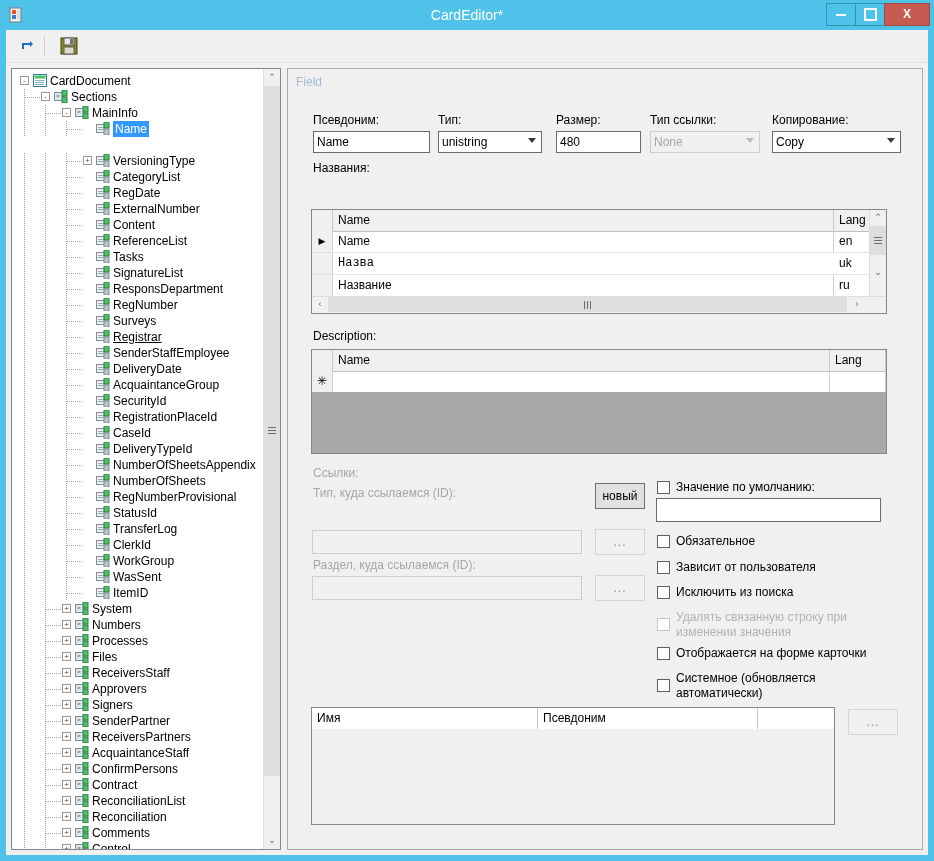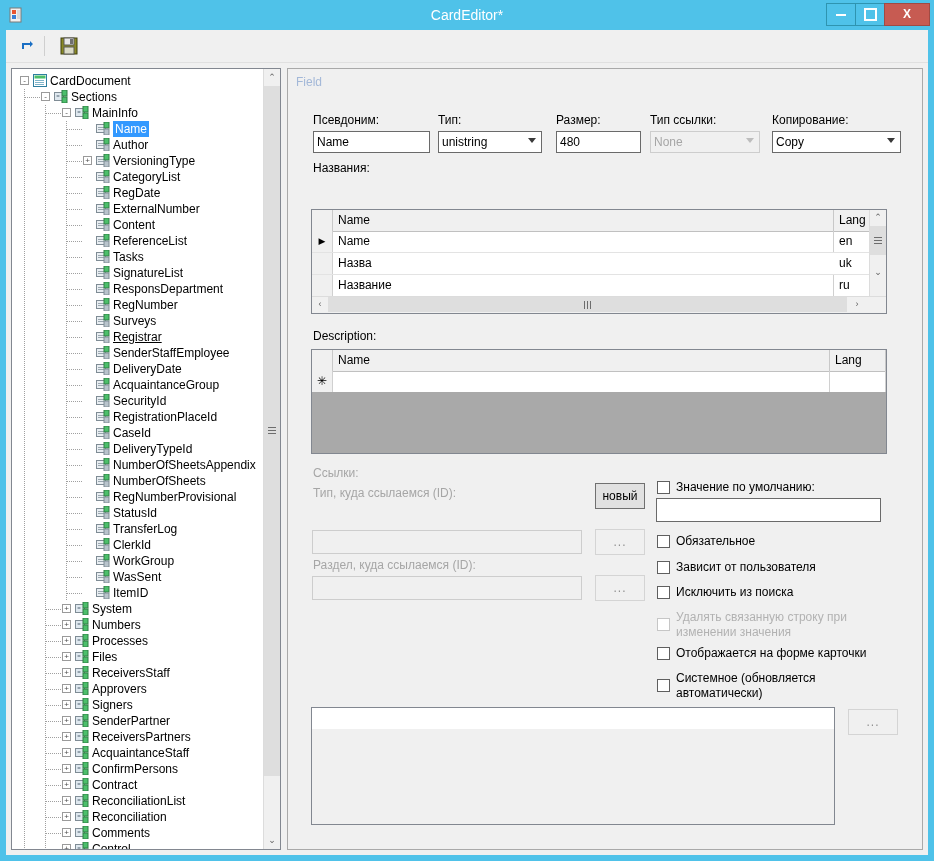--- a/index.html
+++ b/index.html
@@ -379,34 +379,20 @@
             <span class="hdots" style="left:55px; width:16px;"></span>
             <span class="ico" style="left:84px;"><svg width="14" height="13" viewBox="0 0 14 13">
                 <rect x="0.5" y="2.5" width="9" height="8" fill="#e9eef2" stroke="#7f8c95"></rect>
                 <rect x="2" y="5" width="6" height="1" fill="#9aa7b0"></rect>
                 <rect x="2" y="7" width="6" height="1" fill="#9aa7b0"></rect>
                 <rect x="8" y="0" width="5" height="6" fill="#4cbf6b" stroke="#2e7f45"></rect>
                 <rect x="8" y="7" width="5" height="6" fill="#b9c4cc" stroke="#7f8c95"></rect>
               </svg></span>
             <span class="lbl sel" style="left:101px;">Name</span>
           </div>
-          <div class="tnode" style="position: absolute; left: 0px; top: 68px; width: 253px;">
-            <span class="dots" style="left:12px;"></span>
-            <span class="dots" style="left:33px;"></span>
-            <span class="dots" style="left:54px;"></span>
-            <span class="hdots" style="left:55px; width:16px;"></span>
-            <span class="ico" style="left:84px;"><svg width="14" height="13" viewBox="0 0 14 13">
-                <rect x="0.5" y="2.5" width="9" height="8" fill="#e9eef2" stroke="#7f8c95"></rect>
-                <rect x="2" y="5" width="6" height="1" fill="#9aa7b0"></rect>
-                <rect x="2" y="7" width="6" height="1" fill="#9aa7b0"></rect>
-                <rect x="8" y="0" width="5" height="6" fill="#4cbf6b" stroke="#2e7f45"></rect>
-                <rect x="8" y="7" width="5" height="6" fill="#b9c4cc" stroke="#7f8c95"></rect>
-              </svg></span>
-            <span class="lbl" style="left:101px;">Author</span>
-          </div>
           <div class="tnode" style="position: absolute; left: 0px; top: 84px; width: 253px;">
             <span class="dots" style="left:12px;"></span>
             <span class="dots" style="left:33px;"></span>
             <span class="dots" style="left:54px;"></span>
             <span class="hdots" style="left:55px; width:16px;"></span>
             <span class="exp" style="left:71px;">+</span>
             <span class="ico" style="left:84px;"><svg width="14" height="13" viewBox="0 0 14 13">
                 <rect x="0.5" y="2.5" width="9" height="8" fill="#e9eef2" stroke="#7f8c95"></rect>
                 <rect x="2" y="5" width="6" height="1" fill="#9aa7b0"></rect>
                 <rect x="2" y="7" width="6" height="1" fill="#9aa7b0"></rect>
@@ -1048,21 +1034,21 @@
         </div>
 
         <div class="grow" style="top:21px; height:21px; width:559px;">
           <div class="gcell" style="left:0; width:21px; background:#f0f0f0; text-align:center; padding-left:0; font-size:9px;">▶</div>
           <div class="gcell" style="left:21px; width:501px;">Name</div>
           <div class="gcell" style="left:522px; width:37px;">en</div>
         </div>
         <div class="growline" style="top:42px; width:559px;"></div>
         <div class="grow" style="top:43px; height:21px; width:559px;">
           <div class="gcell" style="left:0; width:21px; background:#f0f0f0;"></div>
-          <div class="gcell" style="left:21px; width:559px;">Назва</div>
+          <div class="gcell" style="left:21px; width:559px;font-family:Liberation Mono, monospace;">Назва</div>
           <div class="gcell" style="left:522px; width:37px;">uk</div>
         </div>
         <div class="growline" style="top:64px; width:559px;"></div>
         <div class="grow" style="top:65px; height:21px; width:559px;">
           <div class="gcell" style="left:0; width:21px; background:#f0f0f0;"></div>
           <div class="gcell" style="left:21px; width:501px;">Название</div>
           <div class="gcell" style="left:522px; width:37px;">ru</div>
         </div>
         <div class="growline" style="top:86px; width:559px;"></div>
 
@@ -1134,19 +1120,24 @@
       <div class="cb" style="left:369px; top:577px;">
         <span class="box"></span>
         <span class="txt">Отображается на форме карточки</span>
       </div>
       <div class="cb" style="left:369px; top:602px; width:200px;">
         <span class="box" style="top:8px;"></span>
         <span class="txt" style="white-space:normal; width:180px;">Системное (обновляется автоматически)</span>
       </div>
 
       <div class="grid" style="left:23px; top:638px; width:524px; height:118px;">
+        <div class="ghdr" style="width:100%; border-bottom:1px solid #d4d4d4; background:#ffffff;">
+          <div class="gcell hdrc" style="left:0; width:226px; background:#ffffff;">Имя</div>
+          <div class="gcell hdrc" style="left:226px; width:220px; background:#ffffff;">Псевдоним</div>
+          <div class="gcell hdrc" style="left:446px; width:76px; background:#ffffff; border-right:none;"></div>
+        </div>
         <div style="position:absolute; left:0; top:21px; width:100%; height:95px; background:#f0f0f0;"></div>
       </div>
       <div class="btn dis dots2" style="left:560px; top:640px; width:50px; height:26px; line-height:24px;">...</div>
 
     </div>
   </div>
 </div>
 
 </body></html>

